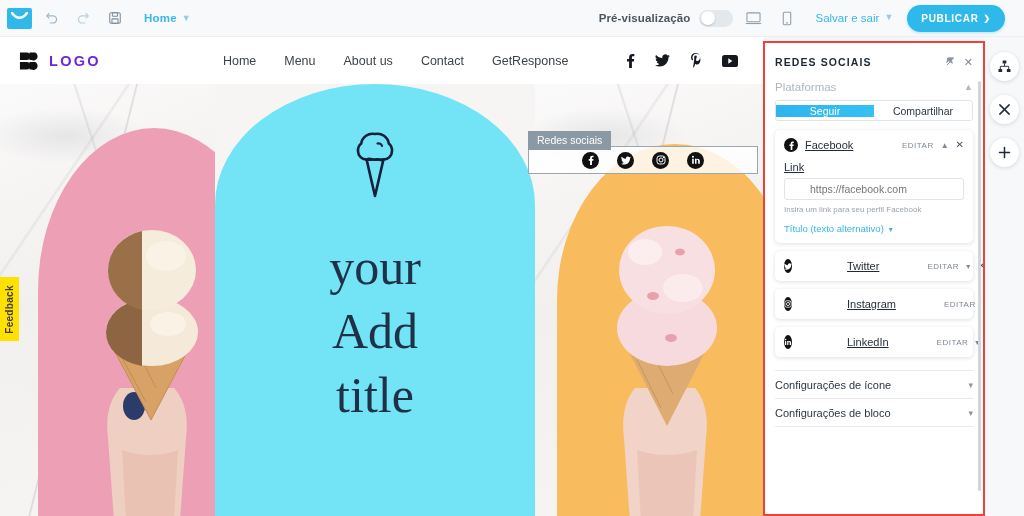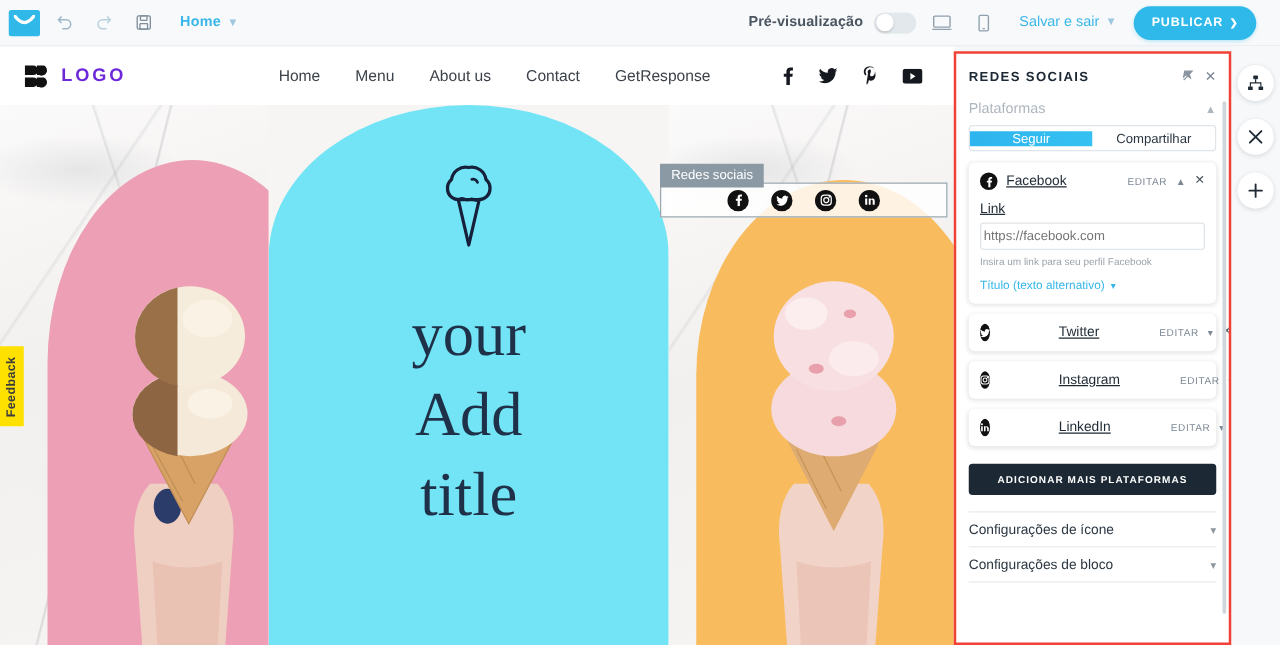--- a/index.html
+++ b/index.html
@@ -208,21 +208,21 @@
   .plat-name { font-size: 11px; color: #1f2a35; text-decoration: underline; }
   .card-actions { margin-left: auto; display: flex; align-items: flex-end; gap: 7px; }
   .editar { font-size: 8px; letter-spacing: .5px; color: #7d8894; cursor: pointer; }
   .mini-chev { font-size: 8px; color: #7d8894; cursor: pointer; }
   .mini-x { font-size: 10px; color: #4a5561; cursor: pointer; line-height:1;}
 
   .link-label { font-size: 11px; color: #232f3a; margin-top: 9px; text-decoration: underline; }
   .link-input {
     margin-top: 5px; width: 100%; height: 22px;
     border: 1px solid #dfe4e8; border-radius: 3px;
-    font-size: 10.5px; color: #b6bdc4; padding: 0 2px;
+    font-size: 10.5px; color: #b6bdc4; padding: 0 25px;
     font-family: "Liberation Sans", sans-serif; outline: none; background:#fff;
   }
   .hint { font-size: 8px; color: #9aa3ab; margin-top: 5px; }
   .alt-link { font-size: 9.5px; color: #35b6ea; margin-top: 9px; cursor: pointer; }
 
   .row-card {
     margin-top: 8px; background: #fff; border-radius: 5px;
     box-shadow: 0 1px 4px rgba(20,30,40,.14);
     padding: 8px 9px; display: flex; align-items: center; gap: 48px;
   }
@@ -552,21 +552,20 @@
             </svg>
         </span>
         <span class="plat-name">LinkedIn</span>
         <span class="card-actions">
           <span class="editar">EDITAR</span>
           <span class="mini-chev">▾</span>
           <span class="mini-x">✕</span>
         </span>
       </div>
 
-      <div class="btn-add">ADICIONAR MAIS PLATAFORMAS</div>
 
       <div class="divider"></div>
 
       <div class="cfg-row">
         <span>Configurações de ícone</span>
         <span class="chev">▾</span>
       </div>
       <div class="cfg-row">
         <span>Configurações de bloco</span>
         <span class="chev">▾</span>

